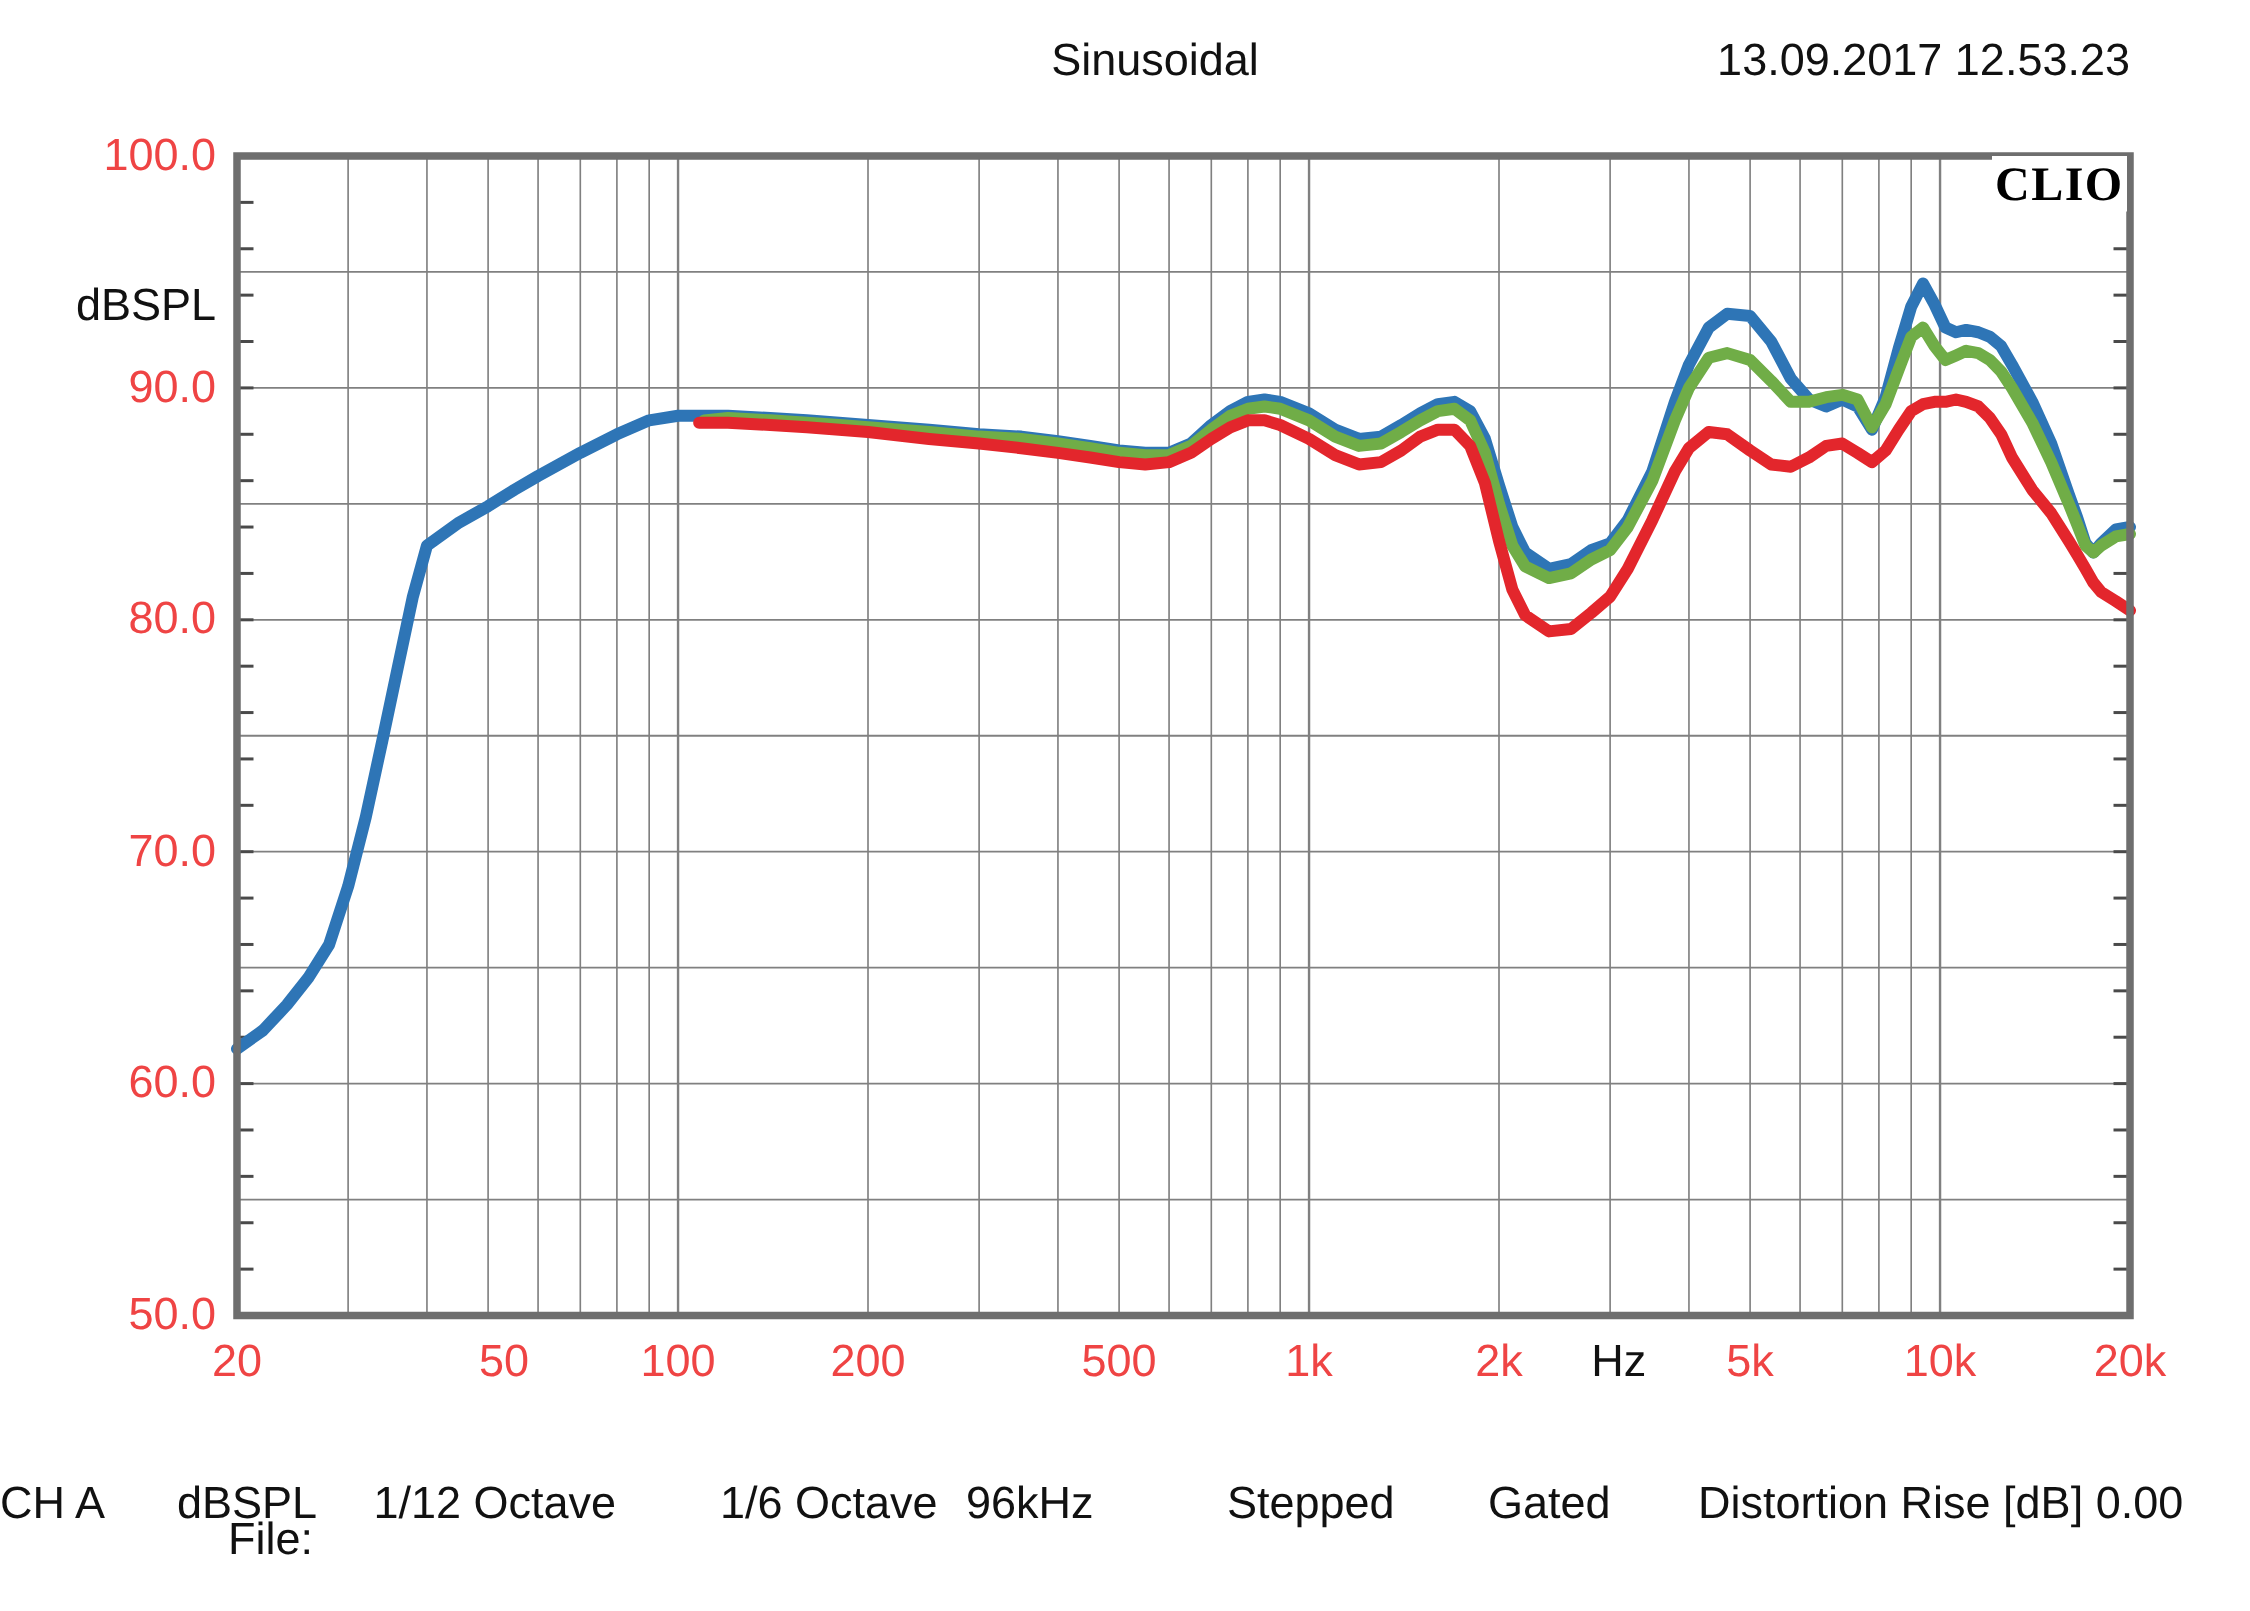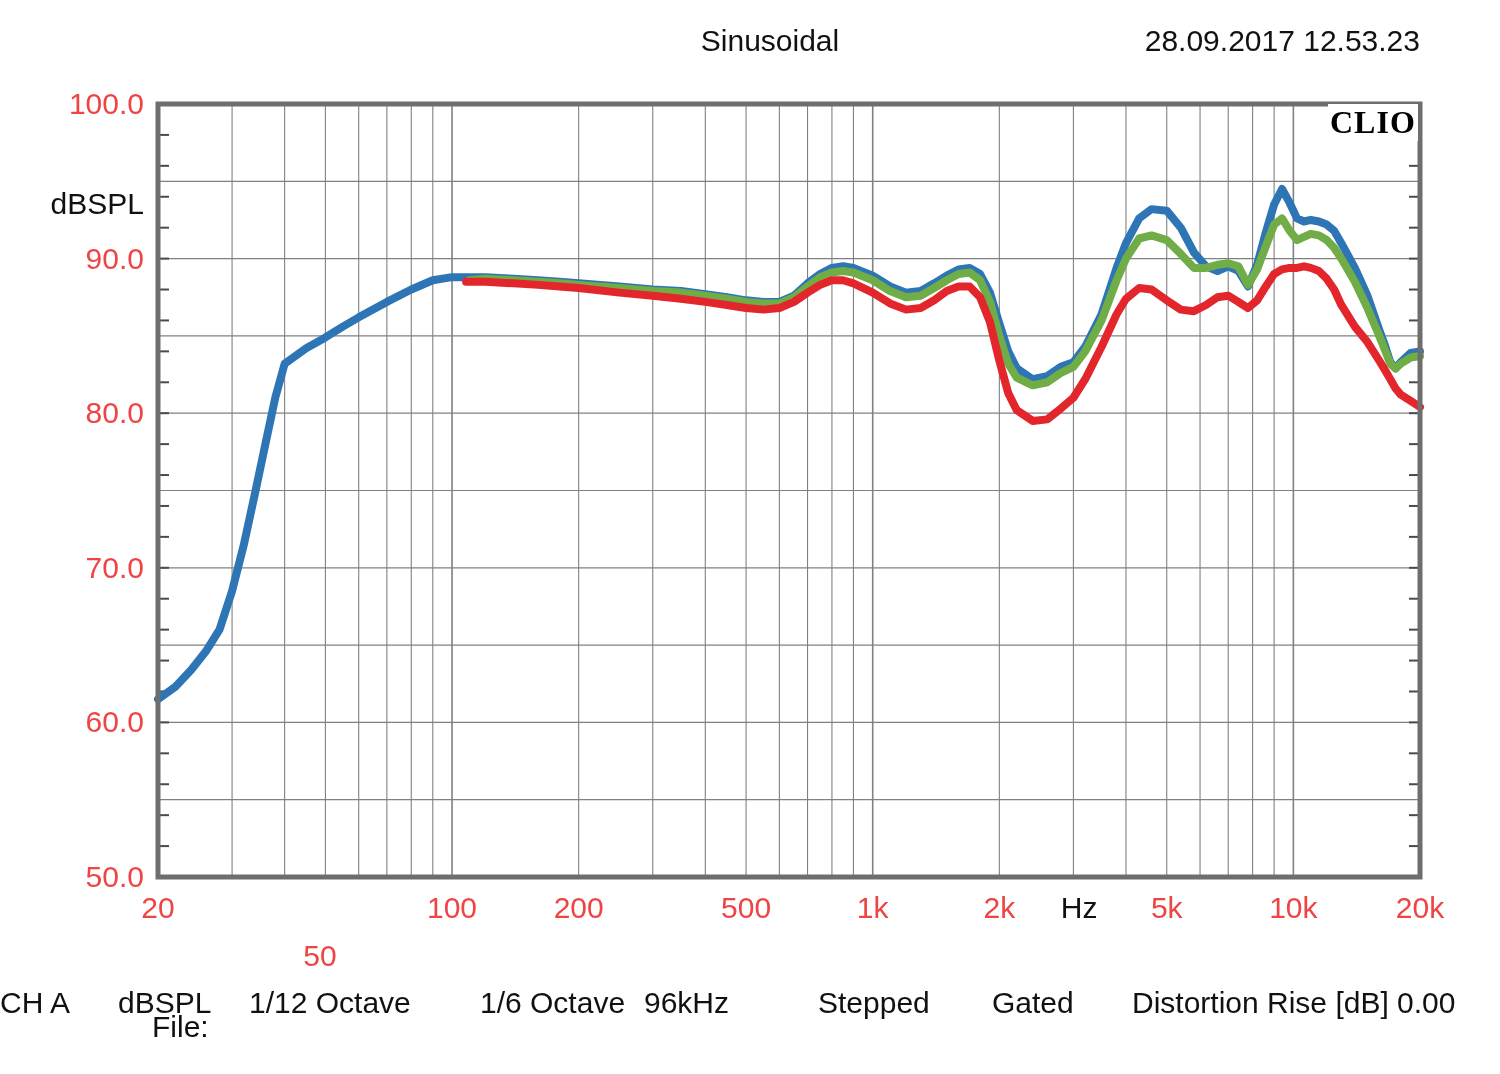--- a/index.html
+++ b/index.html
@@ -124,21 +124,21 @@
     top: 1010px;
     font-size: 30px;
     white-space: nowrap;
   }
 </style>
 </head>
 <body>
 
 <div id="header">
   <div id="measurement-title">Sinusoidal</div>
-  <div id="measurement-timestamp">28.09.2017 12.53.23</div>
+  <div id="measurement-timestamp">13.09.2017 12.53.23</div>
 </div>
 
 <div id="chart-area">
   <svg id="plot-svg" width="1500" height="940">
       <rect x="158" y="104" width="1262" height="773" fill="#ffffff"></rect>
       <g>
         <line x1="158" y1="104" x2="158" y2="877" stroke="#808080" stroke-width="1.1"></line>
         <line x1="232.07572297608988" y1="104" x2="232.07572297608988" y2="877" stroke="#808080" stroke-width="1.1"></line>
         <line x1="284.6332848426481" y1="104" x2="284.6332848426481" y2="877" stroke="#808080" stroke-width="1.1"></line>
         <line x1="325.40009698137044" y1="104" x2="325.40009698137044" y2="877" stroke="#808080" stroke-width="1.1"></line>
@@ -245,21 +245,21 @@
   <div id="clio-logo">CLIO</div>
 
   <div id="hz-unit-label" style="left: 1060.8px; top: 891px;">Hz</div>
 <div class="axis-label y-tick-label" style="top: 104px; right: 1356px;">100.0</div>
     <div class="axis-label y-tick-label" style="top: 258.6px; right: 1356px;">90.0</div>
     <div class="axis-label y-tick-label" style="top: 413.2px; right: 1356px;">80.0</div>
     <div class="axis-label y-tick-label" style="top: 567.8px; right: 1356px;">70.0</div>
     <div class="axis-label y-tick-label" style="top: 722.4px; right: 1356px;">60.0</div>
     <div class="axis-label y-tick-label" style="top: 877px; right: 1356px;">50.0</div>
     <div class="axis-label x-tick-label" style="left: 158px; top: 891px;">20</div>
-    <div class="axis-label x-tick-label" style="left: 320px; top: 891px; margin-top: 48px;">50</div>
+    <div class="axis-label x-tick-label" style="left: 336px; top: 891px;">50</div>
     <div class="axis-label x-tick-label" style="left: 452.033px; top: 891px;">100</div>
     <div class="axis-label x-tick-label" style="left: 578.667px; top: 891px;">200</div>
     <div class="axis-label x-tick-label" style="left: 746.067px; top: 891px;">500</div>
     <div class="axis-label x-tick-label" style="left: 872.7px; top: 891px;">1k</div>
     <div class="axis-label x-tick-label" style="left: 999.333px; top: 891px;">2k</div>
     <div class="axis-label x-tick-label" style="left: 1166.73px; top: 891px;">5k</div>
     <div class="axis-label x-tick-label" style="left: 1293.37px; top: 891px;">10k</div>
     <div class="axis-label x-tick-label" style="left: 1420px; top: 891px;">20k</div>
   </div>
 

